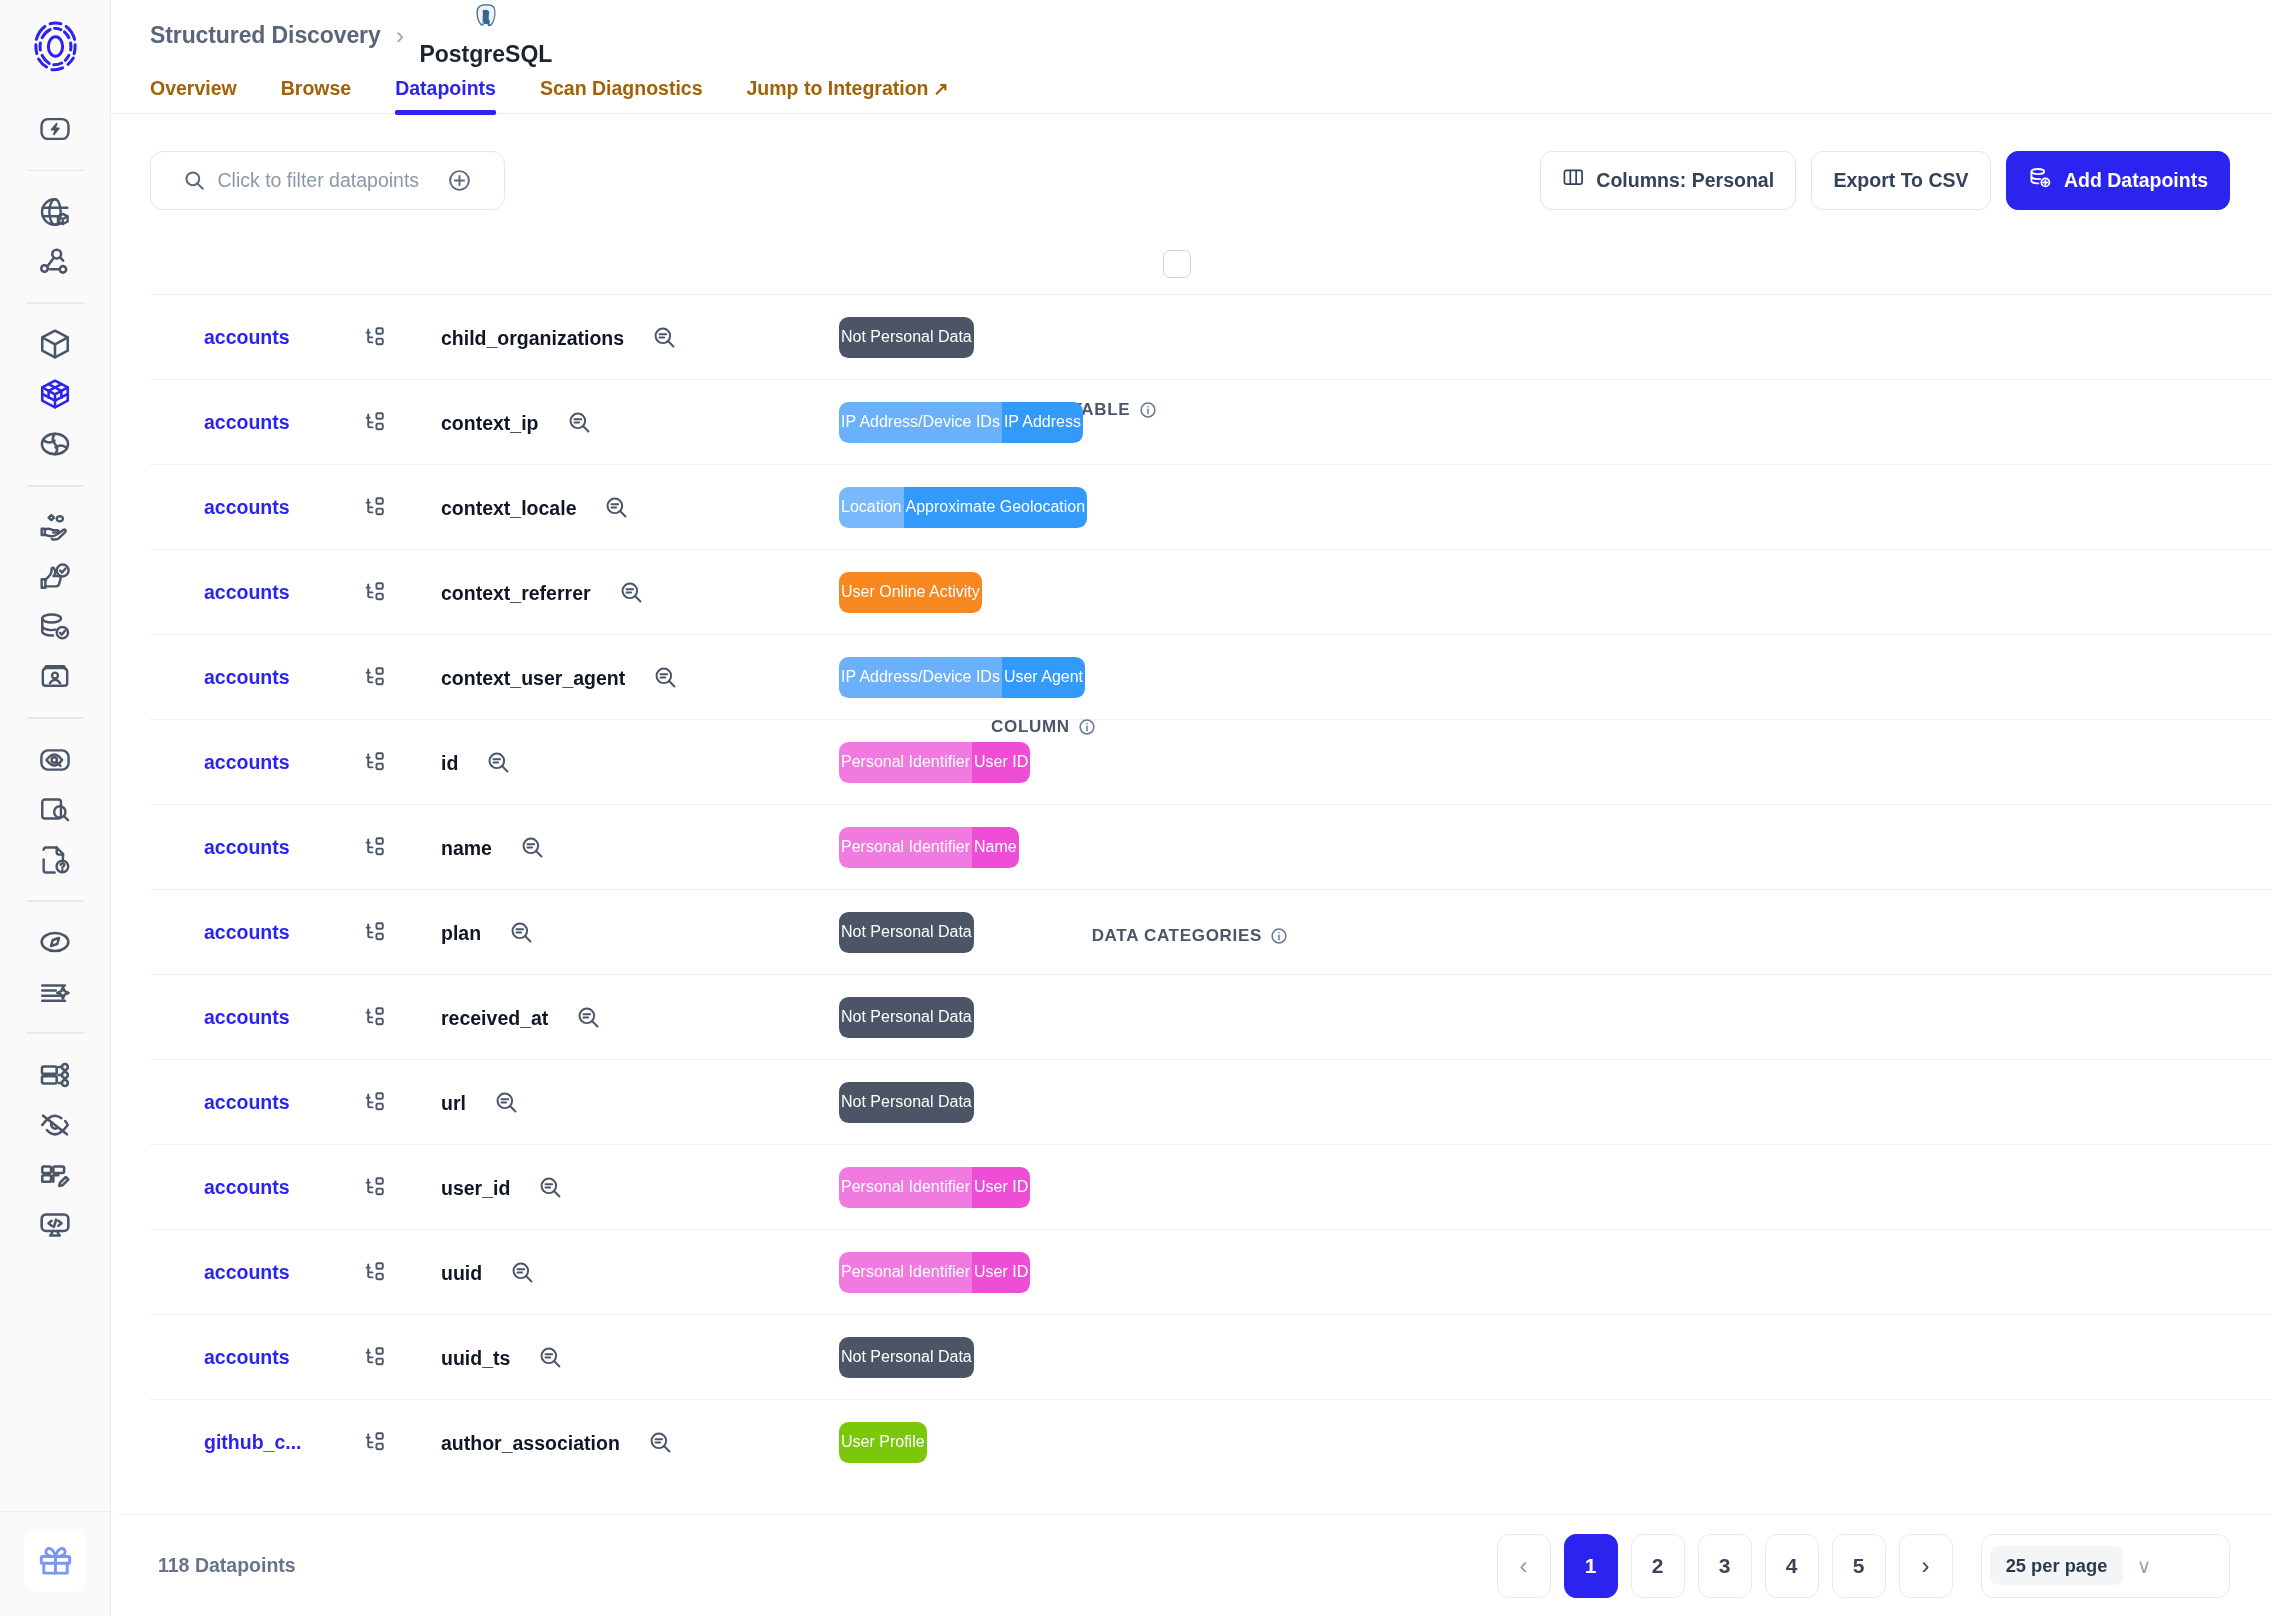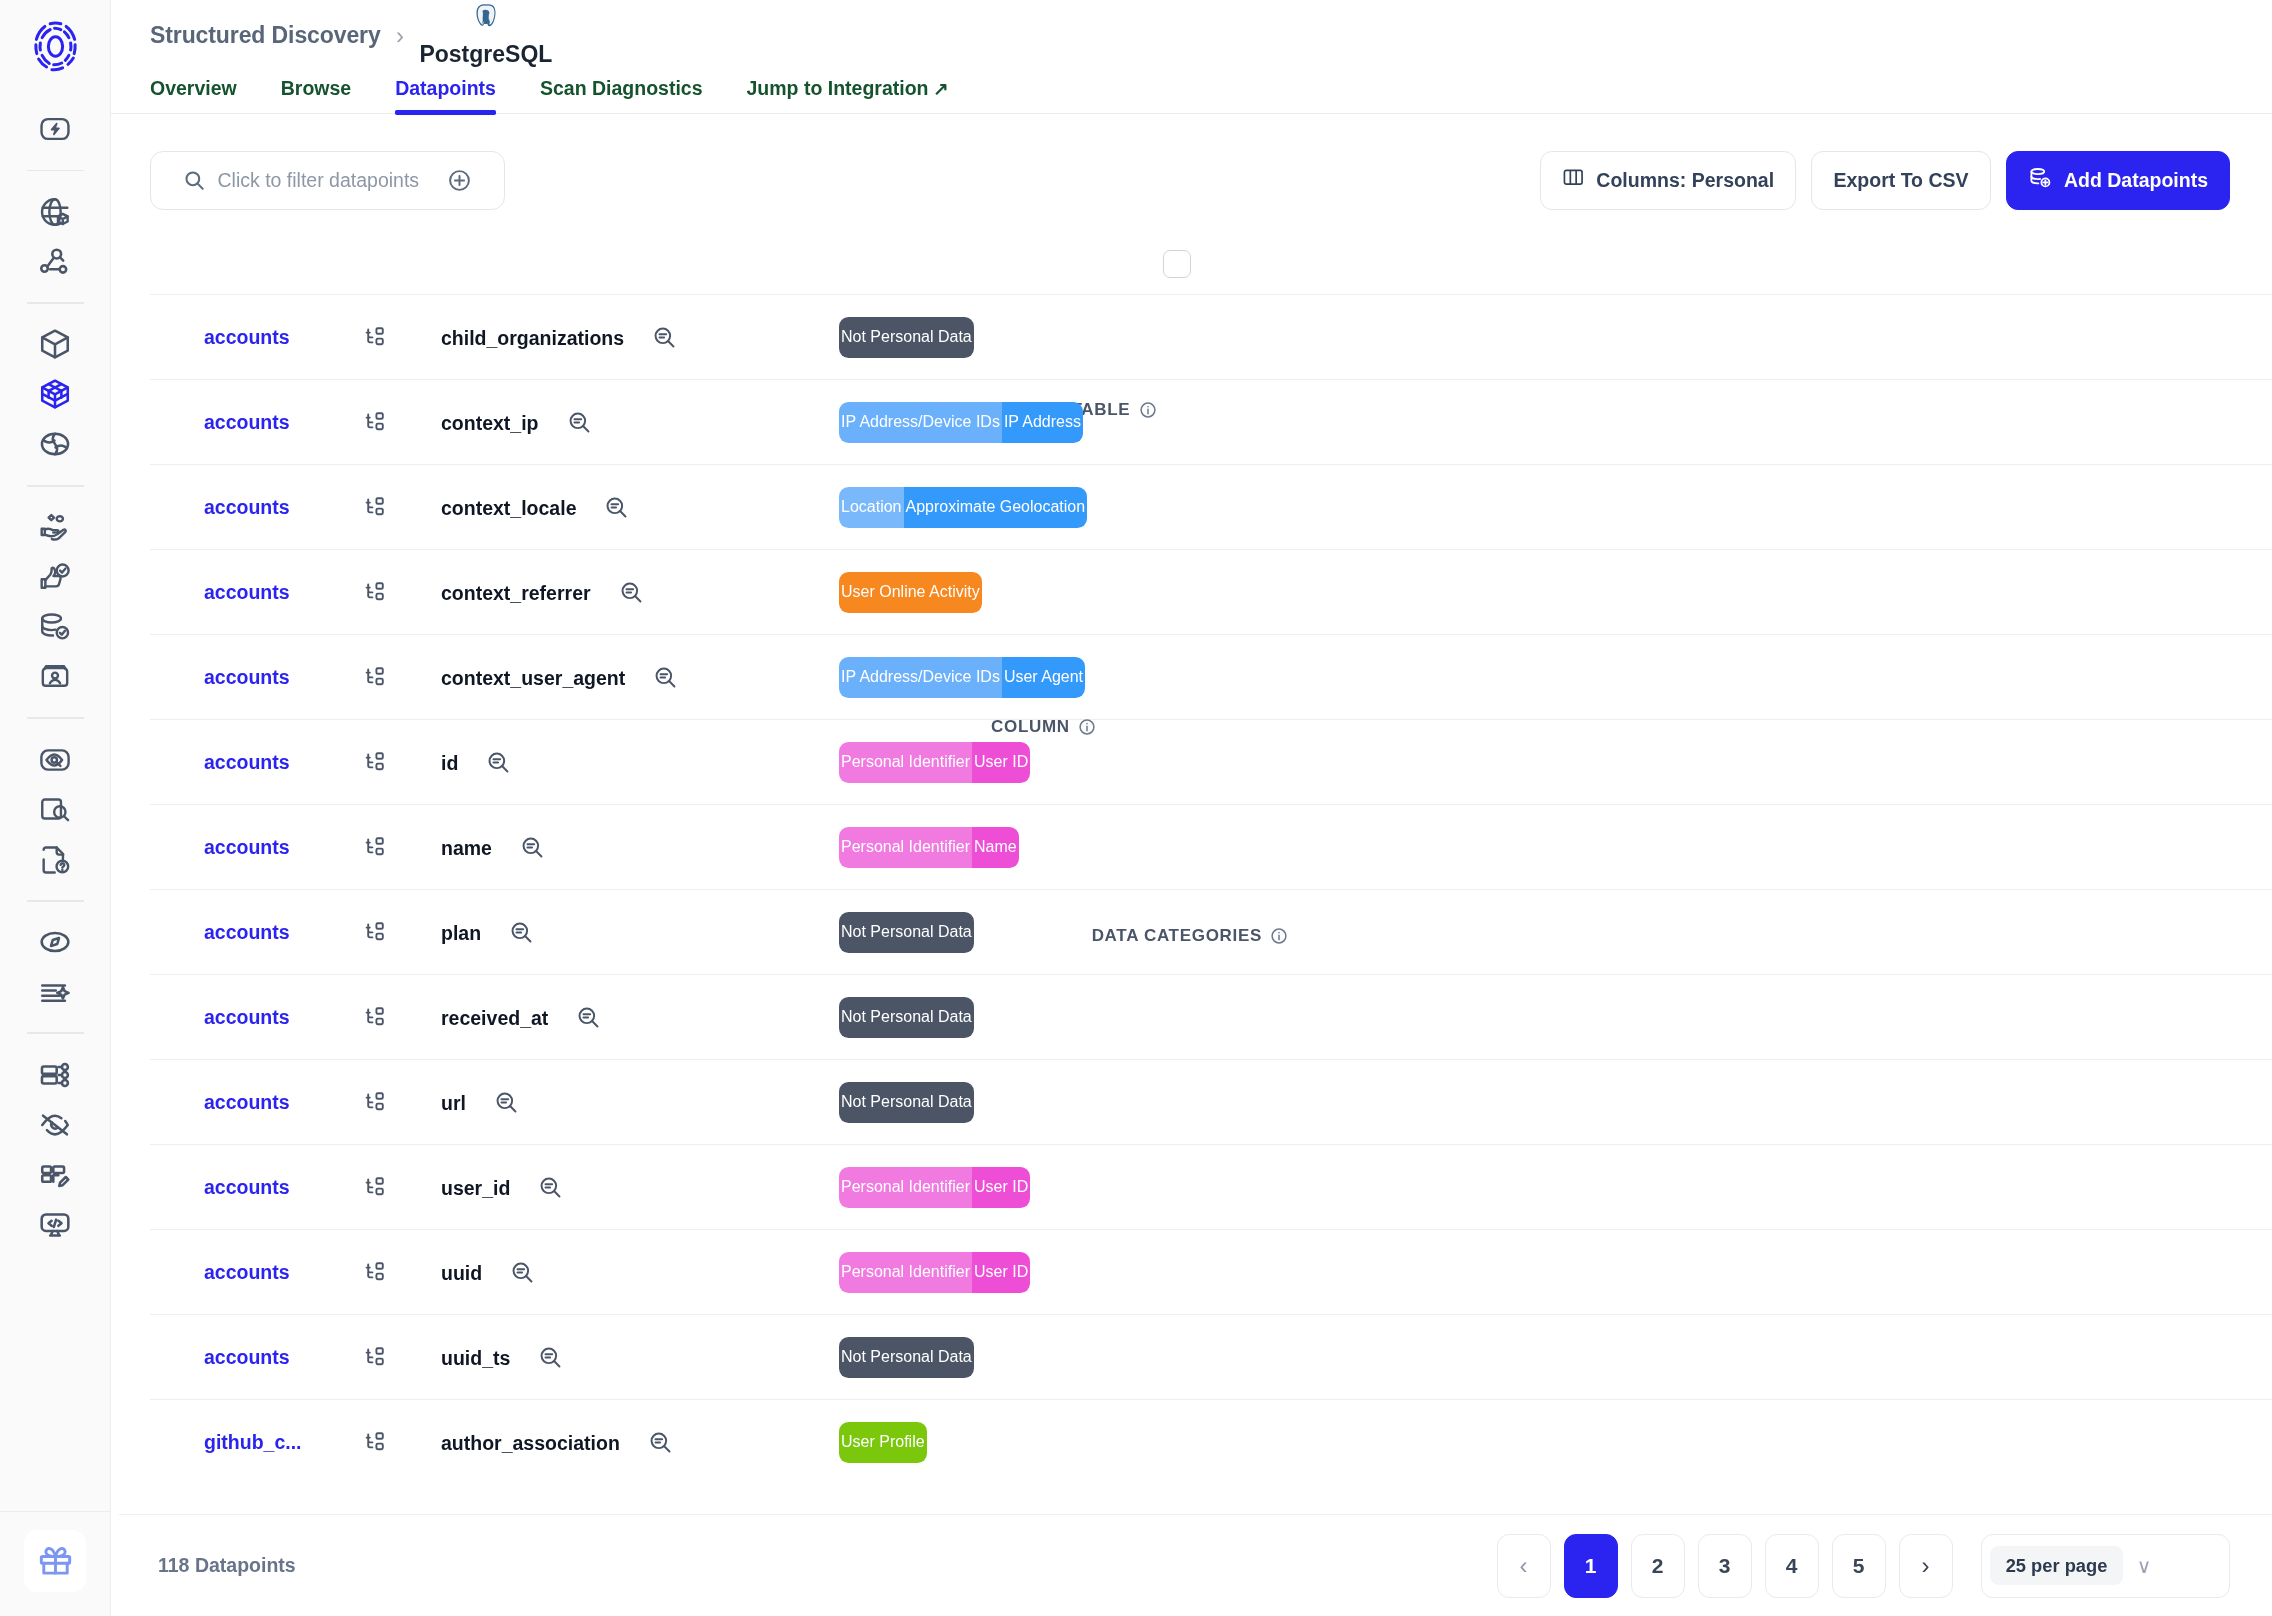--- a/index.html
+++ b/index.html
@@ -44,21 +44,21 @@
   .bc-current { display:flex; align-items:center; gap: 9.5px; font-size: 23px; font-weight: 700; color:#1b2431;flex-direction:column; }
   .pg-logo { width: 26px; height: 28px; display:block; }
 
   .tabs {
     display: flex; align-items: flex-end; gap: 0;
     padding-left: 39px; margin-top: 27px;
     border-bottom: 1.8px solid #ececef;
     height: 50px;
   }
   .tab {
-    font-size: 19.5px; font-weight: 700; color: #14532d;
+    font-size: 19.5px; font-weight: 700; color: #a16207;
     padding: 0 0 13px 0; margin-right: 44px;
     position: relative; white-space: nowrap;
   }
   .tab.active { color: #2b24f0; }
   .tab.active::after {
     content:""; position:absolute; left:0; right:0; bottom:-1.8px; height: 5.3px;
     background:#2b24f0; border-radius: 1.8px;
   }
   .tab .ext-arrow { font-size: 18.3px; margin-left: 4.7px; display:inline-block; }
 

